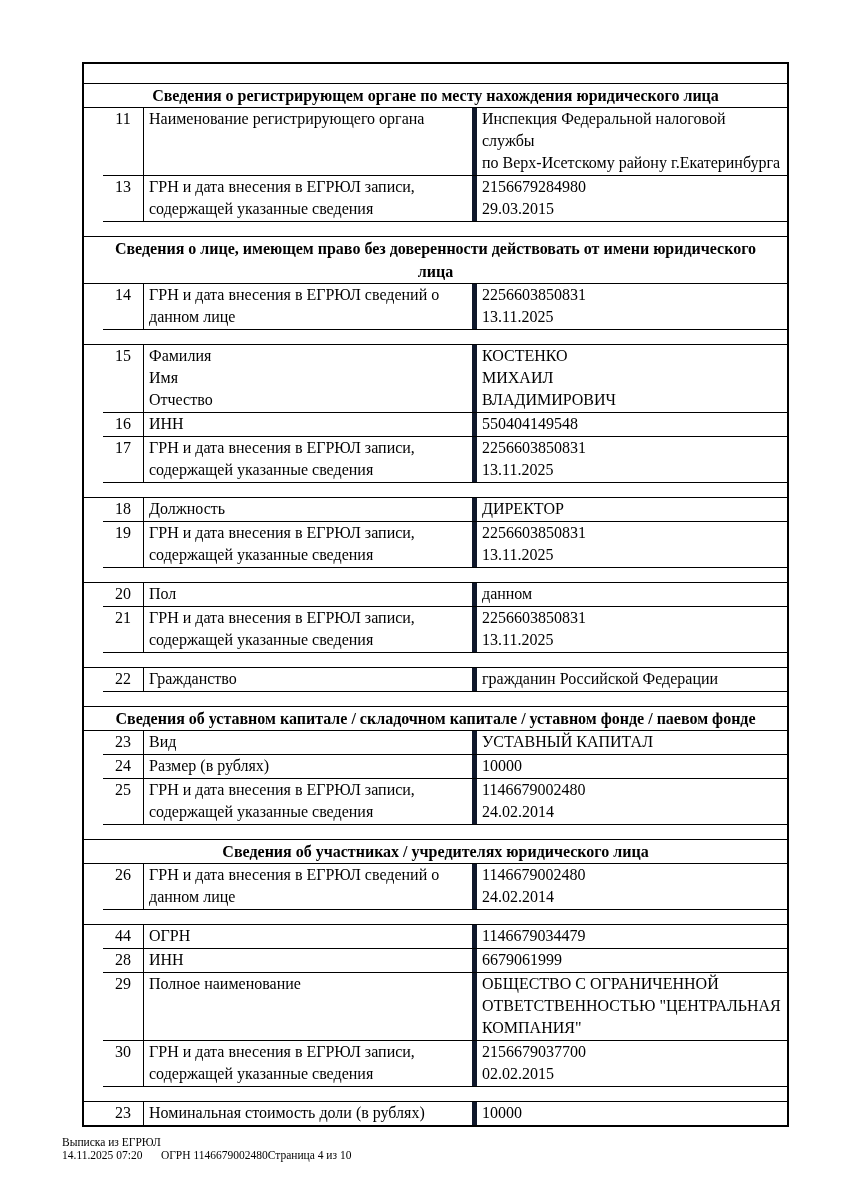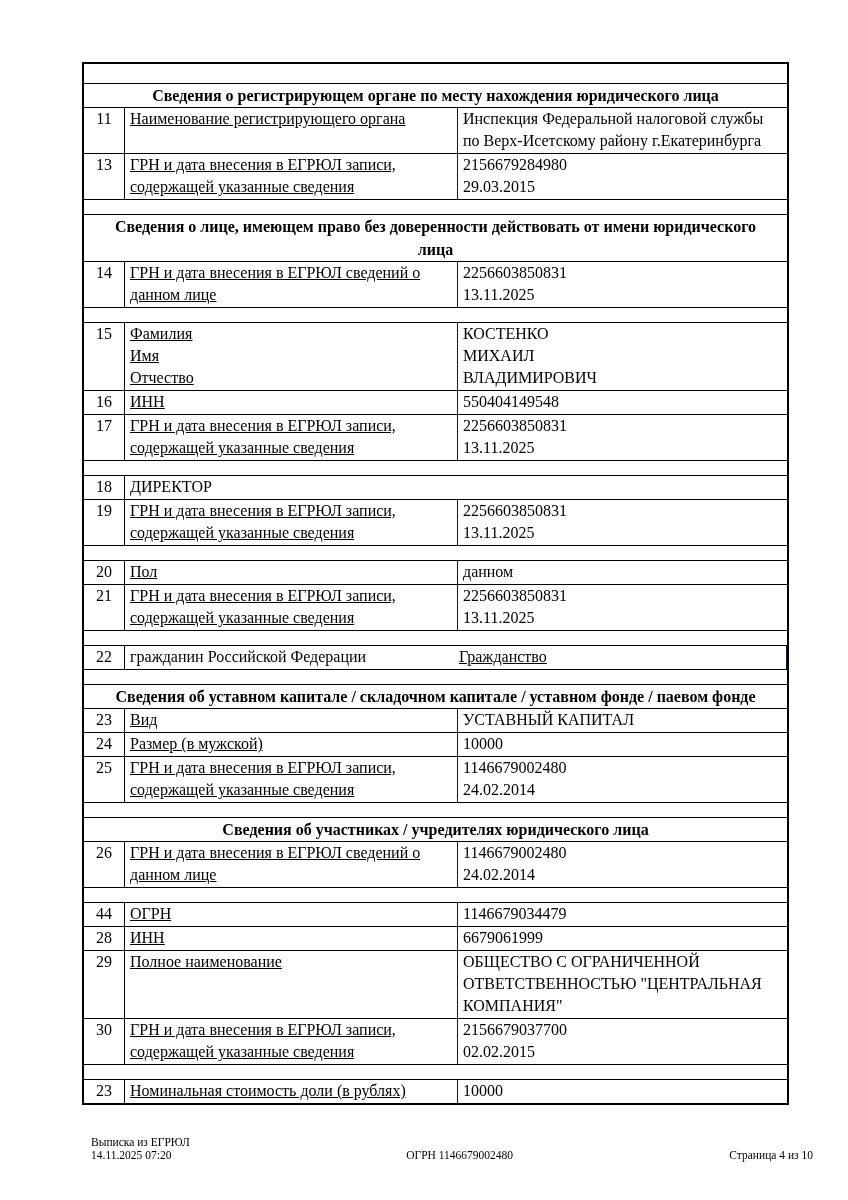--- a/index.html
+++ b/index.html
@@ -28,50 +28,48 @@
   .row:last-child { border-bottom: none; }
   .row.spacer { height: 15px; }
   .row.spacer.spacer-top { height: 20px; }
   .row.section {
     text-align: center;
     font-weight: bold;
     font-size: 16px;
     line-height: 23px;
     padding: 0 16px;
   }
-  .row.data { display: flex; align-items: stretch; }
+  .row.data { display: flex; align-items: stretch; margin-left: 19px; }
   .cell {
     box-sizing: border-box;
     font-size: 16px;
     line-height: 22px;
     white-space: pre-line;
     padding: 0 5px 1px 5px;
   }
   .cell.num {
     width: 41px;
     flex: 0 0 41px;
     border-right: 1px solid #000000;
     text-align: center;
     padding: 0 2px 1px 2px;
     white-space: normal;
   }
   .cell.label {
     width: 333px;
     flex: 0 0 333px;
-    border-right: 1px solid #0f172a;
-    text-decoration: underline;
+    border-right: 5px solid #0f172a;
   }
   .cell.value { flex: 1 1 auto; }
   .footer {
     position: absolute;
-    left: 91px;
+    left: 62px;
     top: 1136px;
     width: 722px;
     display: flex;
-    justify-content: space-between;
     align-items: flex-end;
     font-size: 11.5px;
     line-height: 13px;
   }
   .footer-left { text-align: left; }
 </style>
 </head>
 <body>
 
 <div class="page">
@@ -118,20 +116,21 @@
       <div class="row data">
         <div class="cell num">17</div>
         <div class="cell label">ГРН и дата внесения в ЕГРЮЛ записи,
 содержащей указанные сведения</div>
         <div class="cell value">2256603850831
 13.11.2025</div>
       </div>
       <div class="row spacer"></div>
       <div class="row data">
         <div class="cell num">18</div>
+        <div class="cell label">Должность</div>
         <div class="cell value">ДИРЕКТОР</div>
       </div>
       <div class="row data">
         <div class="cell num">19</div>
         <div class="cell label">ГРН и дата внесения в ЕГРЮЛ записи,
 содержащей указанные сведения</div>
         <div class="cell value">2256603850831
 13.11.2025</div>
       </div>
       <div class="row spacer"></div>
@@ -143,33 +142,33 @@
       <div class="row data">
         <div class="cell num">21</div>
         <div class="cell label">ГРН и дата внесения в ЕГРЮЛ записи,
 содержащей указанные сведения</div>
         <div class="cell value">2256603850831
 13.11.2025</div>
       </div>
       <div class="row spacer"></div>
       <div class="row data">
         <div class="cell num">22</div>
+        <div class="cell label">Гражданство</div>
         <div class="cell value">гражданин Российской Федерации</div>
-        <div class="cell label">Гражданство</div>
       </div>
       <div class="row spacer"></div>
       <div class="row section">Сведения об уставном капитале / складочном капитале / уставном фонде / паевом фонде</div>
       <div class="row data">
         <div class="cell num">23</div>
         <div class="cell label">Вид</div>
         <div class="cell value">УСТАВНЫЙ КАПИТАЛ</div>
       </div>
       <div class="row data">
         <div class="cell num">24</div>
-        <div class="cell label">Размер (в мужской)</div>
+        <div class="cell label">Размер (в рублях)</div>
         <div class="cell value">10000</div>
       </div>
       <div class="row data">
         <div class="cell num">25</div>
         <div class="cell label">ГРН и дата внесения в ЕГРЮЛ записи,
 содержащей указанные сведения</div>
         <div class="cell value">1146679002480
 24.02.2014</div>
       </div>
       <div class="row spacer"></div>

